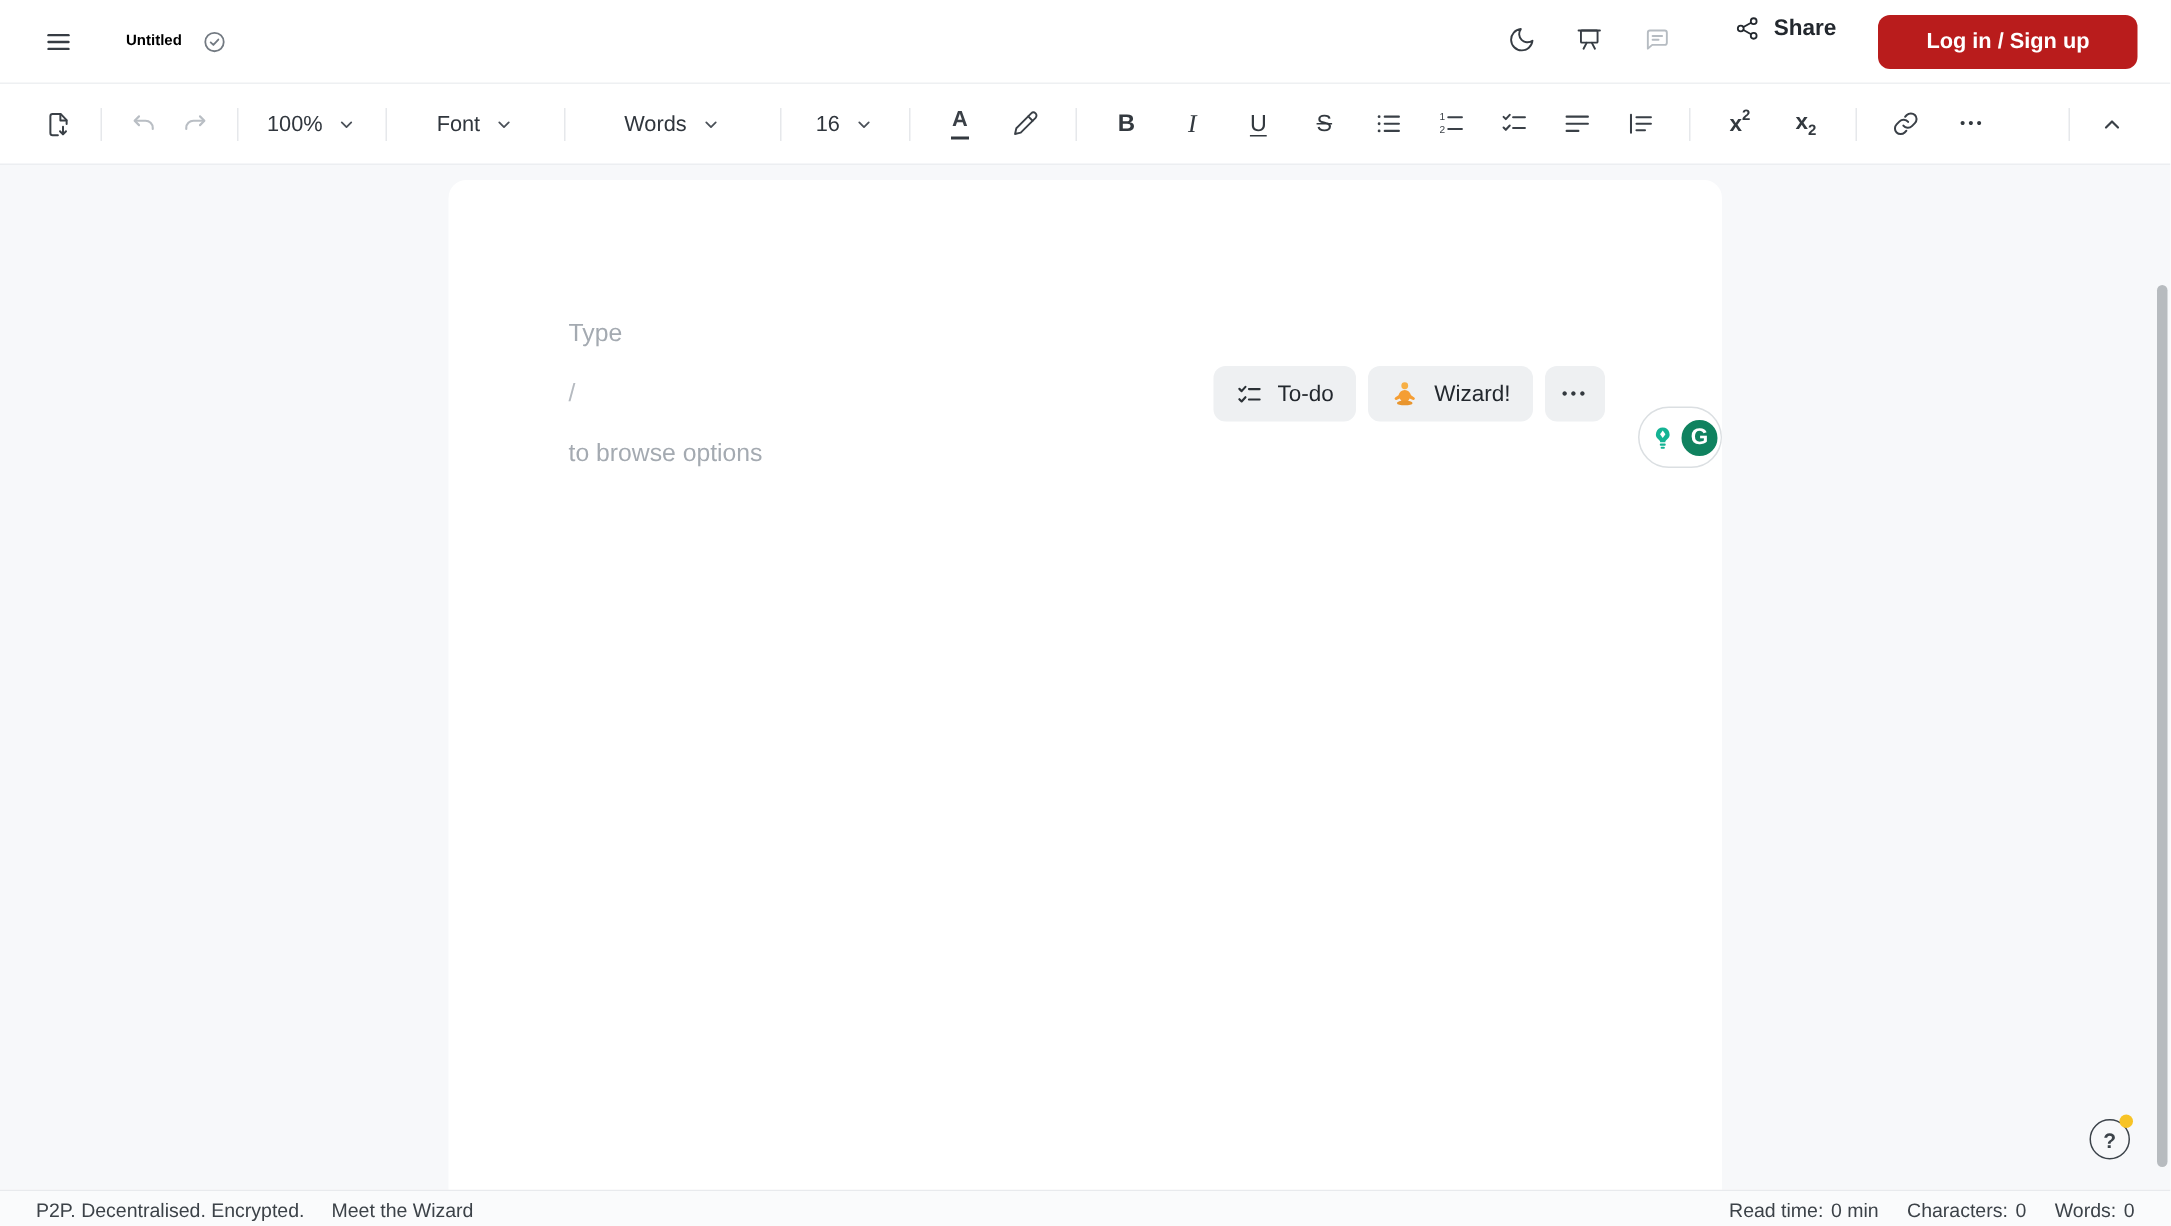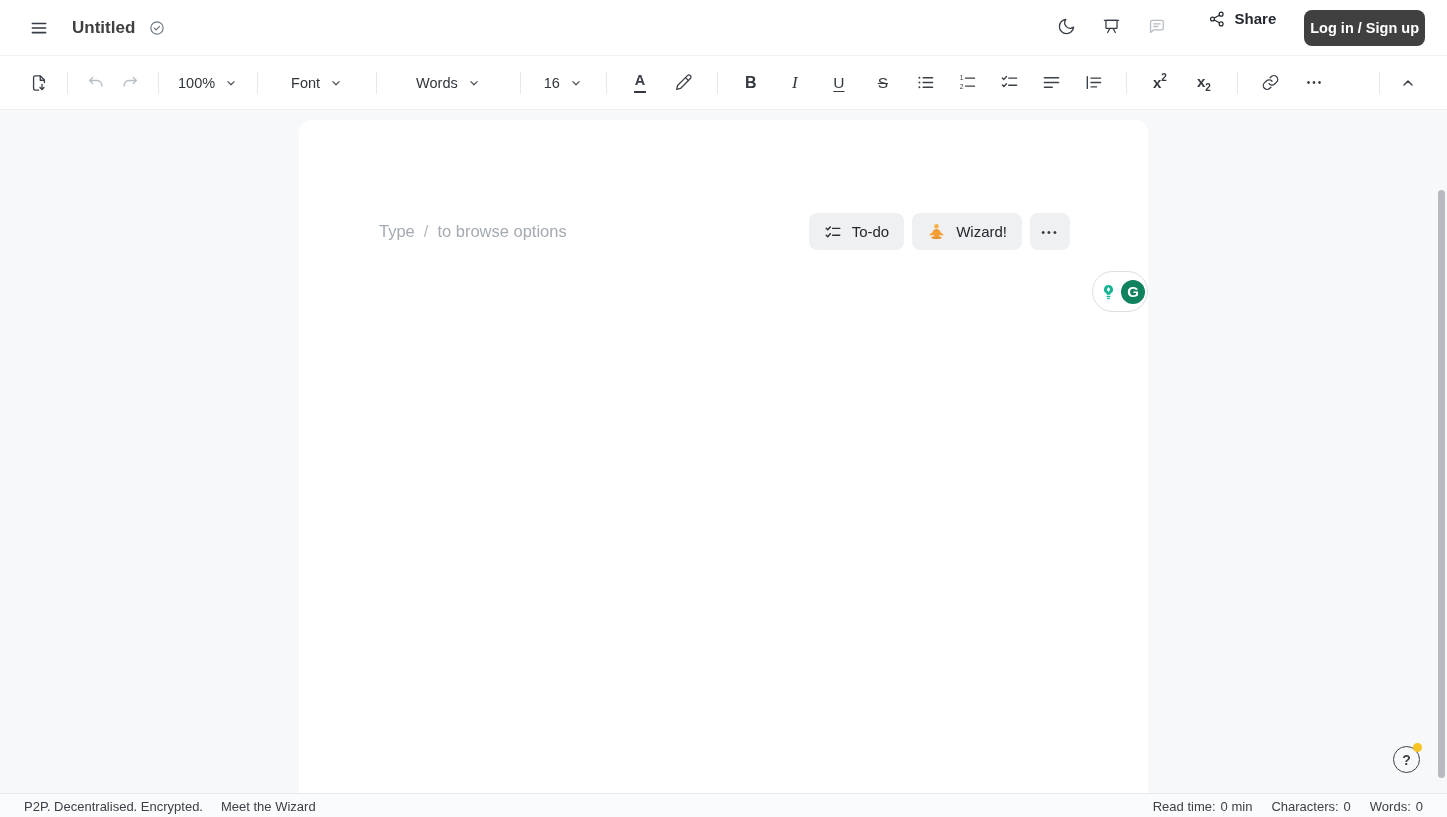--- a/index.html
+++ b/index.html
@@ -15,30 +15,30 @@
   
   .topbar {
     height: 56px; background: #fff; border-bottom: 1px solid #eef0f2;
     display: flex; align-items: center; padding: 0 22px;
   }
   .icon-btn {
     width: 34px; height: 34px; border-radius: 6px;
     display: flex; align-items: center; justify-content: center;
     color: #363c43; cursor: pointer; flex: none;
   }
-  .doc-title { font-size: 17px; font-weight: 700; color: #404040; margin-left: 16px; }
+  .doc-title { font-size: 10px; font-weight: 700; color: #000000; margin-left: 28px; }
   .saved-check { margin-left: 13px; color: #737a82; display: flex; }
   .topbar-right { margin-left: auto; display: flex; align-items: flex-start; }
   .topbar-right .icon-btn { margin-left: 11px; }
   .comment-muted { color: #b6bcc2; }
   .share-group { display: flex; align-items: center; gap: 9px; margin-left: 34px; cursor: pointer; color: #23282e; }
   .share-label { font-size: 15px; font-weight: 600; }
   .login-btn {
-    margin-left: 28px; height: 36px; padding: 0 6px; border: none; border-radius: 8px;
-    background: #404040; color: #fff; font-family: inherit;
+    margin-left: 28px; height: 36px; padding: 0 32px; border: none; border-radius: 8px;
+    background: #b91c1c; color: #fff; font-family: inherit;
     font-size: 14.5px; font-weight: 600; cursor: pointer; display: flex; align-items: center;
   }
 
   
   .toolbar {
     height: 54px; background: #fff; border-bottom: 1px solid #eceef1;
     display: flex; align-items: center; padding: 0 22px;
   }
   .tb-btn {
     min-width: 34px; height: 34px; border-radius: 6px; padding: 0 3px;
@@ -69,21 +69,21 @@
   
   .content { position: relative; height: 683px; background: #f7f8fa; }
   .paper {
     position: absolute; left: 299px; top: 10px; width: 849px; bottom: 0;
     background: #ffffff; border-radius: 12px 12px 0 0;
   }
   .editor-row {
     display: flex; align-items: center; justify-content: space-between;
     margin: 93px 78px 0 80px;
   }
-  .placeholder { font-size: 16.5px; color: #a4aab1; display: flex; gap: 9px; cursor: text; }
+  .placeholder { font-size: 16.5px; color: #a4aab1; display: flex; gap: 21px; cursor: text; flex-direction: column; }
   .placeholder .slash { color: #b5bac0; }
   .qa-row { display: flex; align-items: center; gap: 8px; }
   .qa-btn {
     height: 37px; background: #eef0f2; border: none; border-radius: 8px;
     display: flex; align-items: center; gap: 10px; padding: 0 15px;
     font-family: inherit; font-size: 15px; color: #23282e; cursor: pointer;
   }
   .qa-more { width: 40px; padding: 0; justify-content: center; }
   .qa-more .dots { font-size: 11px; }
 

